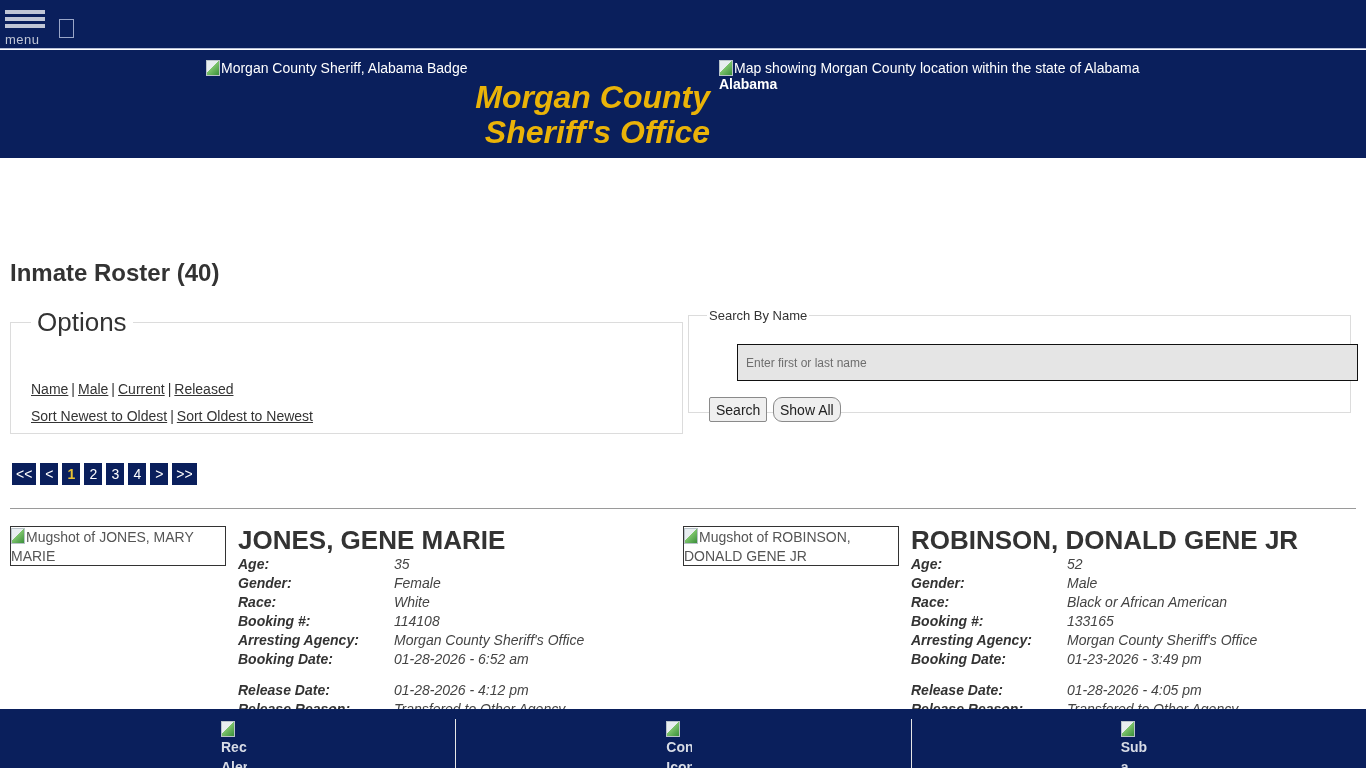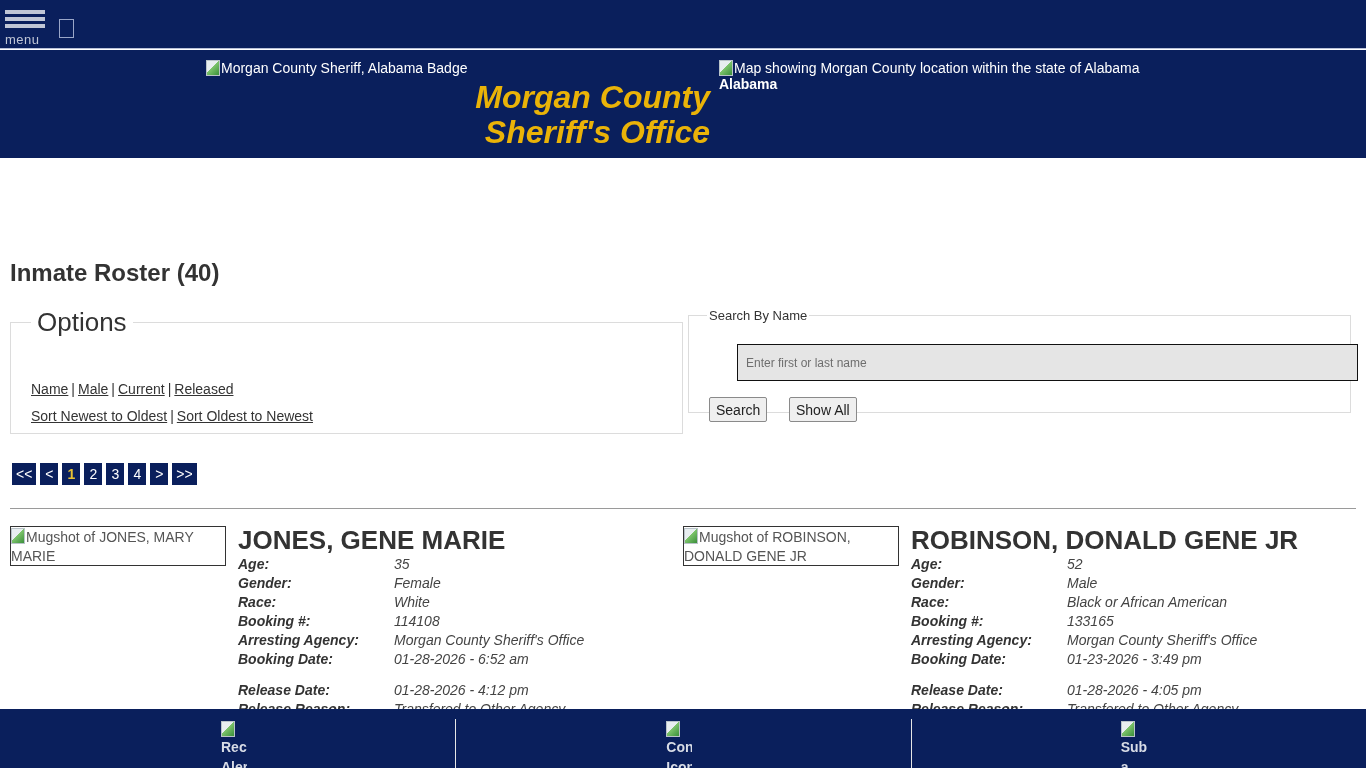--- a/index.html
+++ b/index.html
@@ -64,21 +64,21 @@
       border: 1px solid #111; padding: 0 8px; font-size: 12px; color: #333;
       font-family: "Liberation Sans", sans-serif; background: #e5e5e5; margin-left: 28px;
     }
     .search-input::placeholder { color: #6e6e6e; }
     .btn {
       position: absolute; top: 74px; height: 25px; font-size: 14px; color: #222;
       background: #efefef; border: 1px solid #8a8a8a; border-radius: 2px; padding: 0 6px;
       font-family: "Liberation Sans", sans-serif; cursor: pointer;
     }
     .btn-search { left: 20px; }
-    .btn-show { left: 100px; }
+    .btn-show { left: 84px; border-radius: 9px; }
     .pager { position: absolute; left: 12px; top: 463px; display: flex; gap: 4px; }
     .pager span {
       display: inline-block; height: 22px; min-width: 18px; padding: 0 4px;
       background: #0a1f5c; color: #fff; font-size: 14px; line-height: 22px; text-align: center; cursor: pointer;
     }
     .pager span.active { color: #e8c234; font-weight: bold; }
     .divider { position: absolute; left: 10px; top: 508px; width: 1346px; height: 1px; background: #9a9a9a; }
     .card { position: absolute; top: 526px; width: 670px; height: 190px; }
     .mug {
       position: absolute; left: 0; top: 0; width: 216px; height: 40px;

